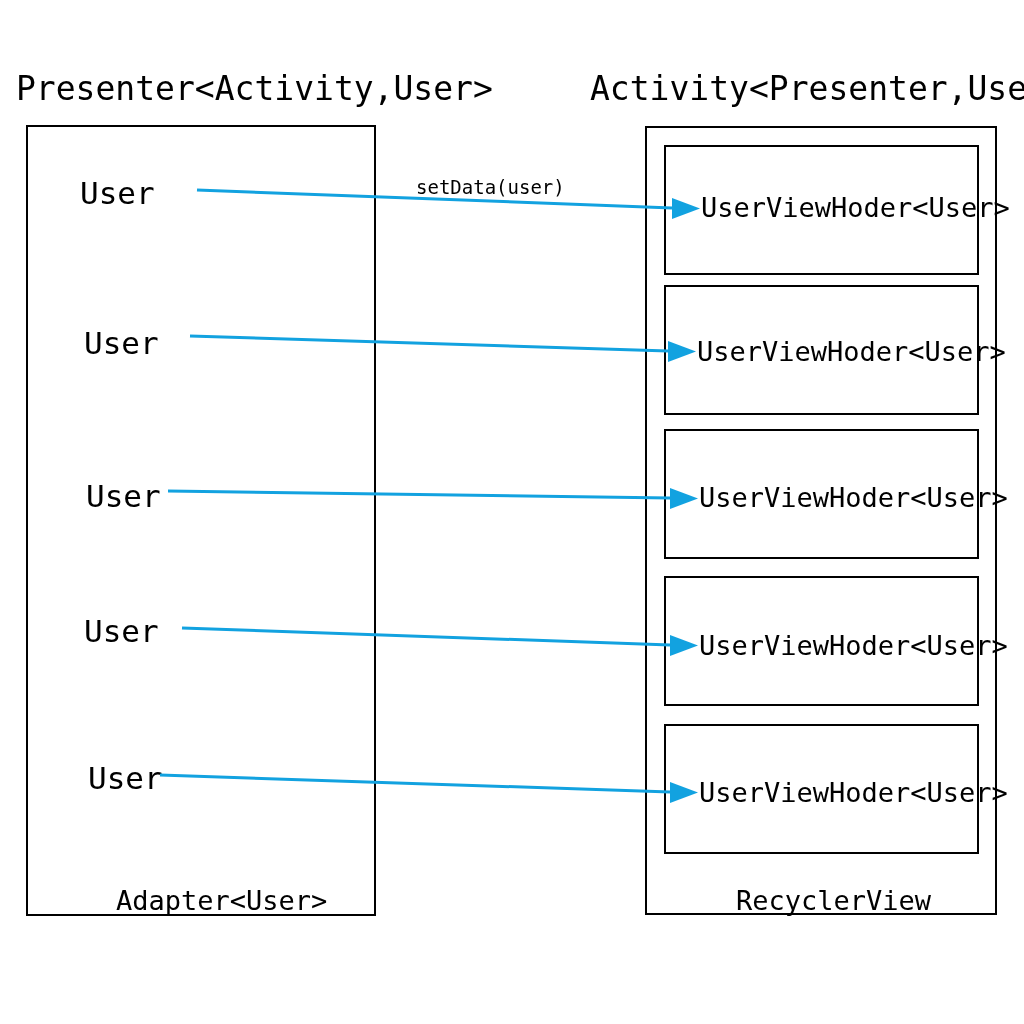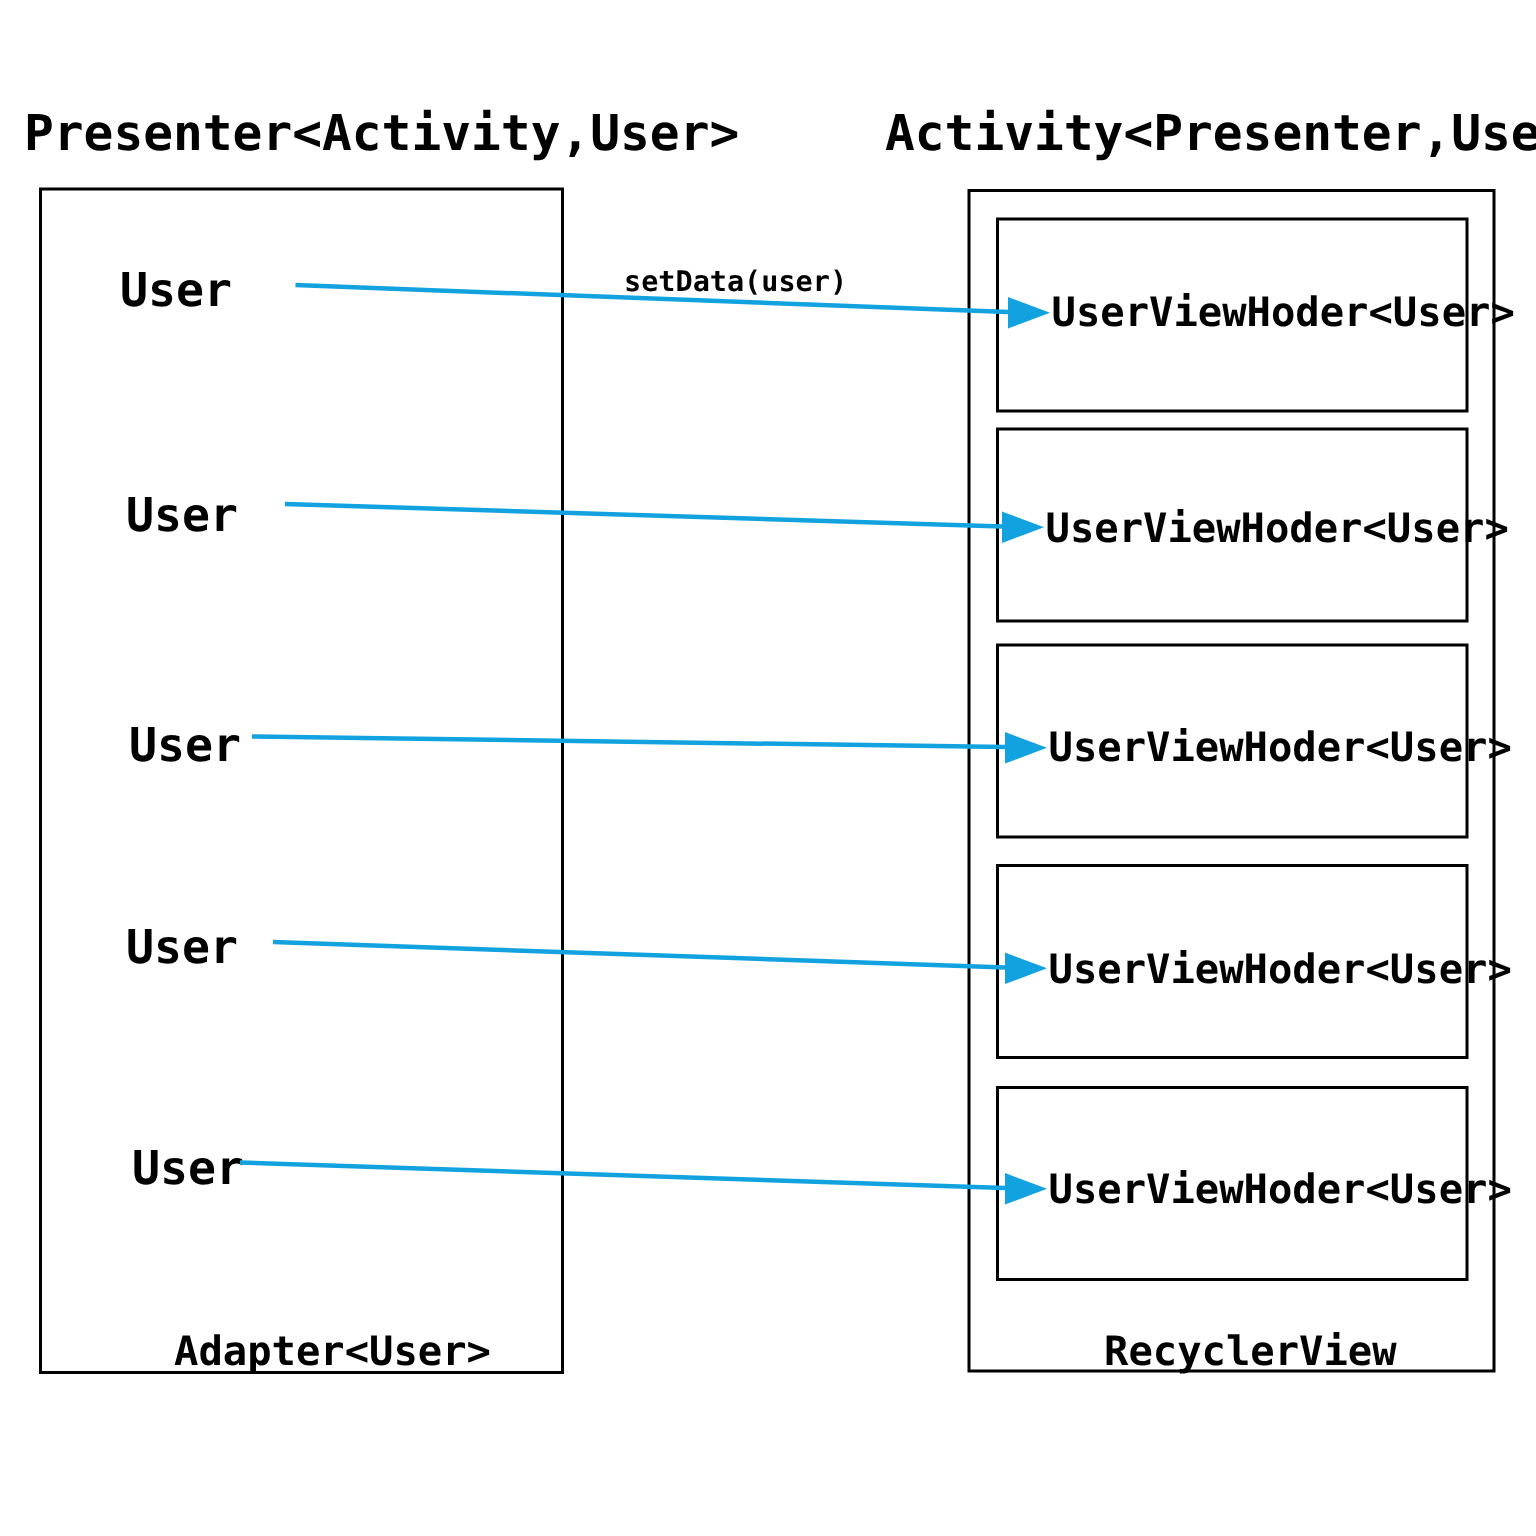--- a/index.html
+++ b/index.html
@@ -11,21 +11,20 @@
   body {
     width: 1024px;
     height: 1024px;
     overflow: hidden;
     font-family: "DejaVu Sans Mono", "Liberation Mono", monospace;
   }
   #diagram-root {
     position: relative;
     width: 1024px;
     height: 740px;
-    font-weight: bold;
   }
   svg#diagram {
     display: block;
     width: 1024px;
     height: 1024px;
   }
   .box-outline {
     fill: none;
     stroke: #000000;
     stroke-width: 2;

